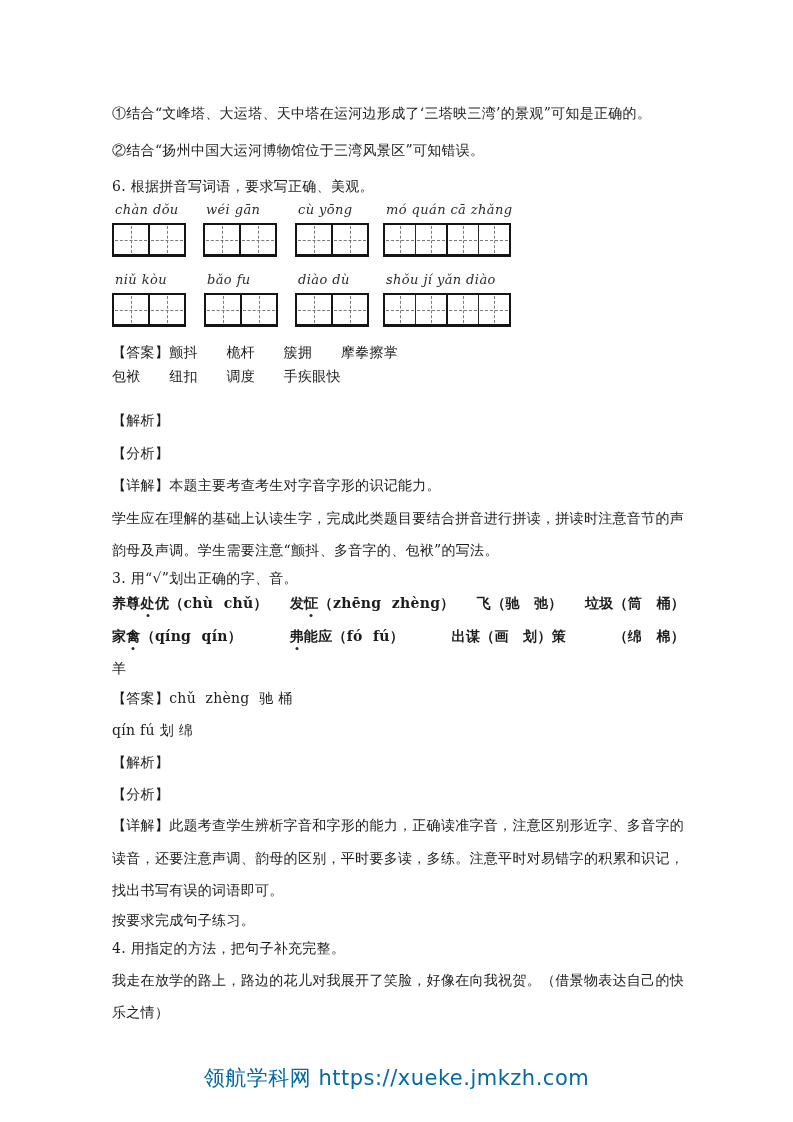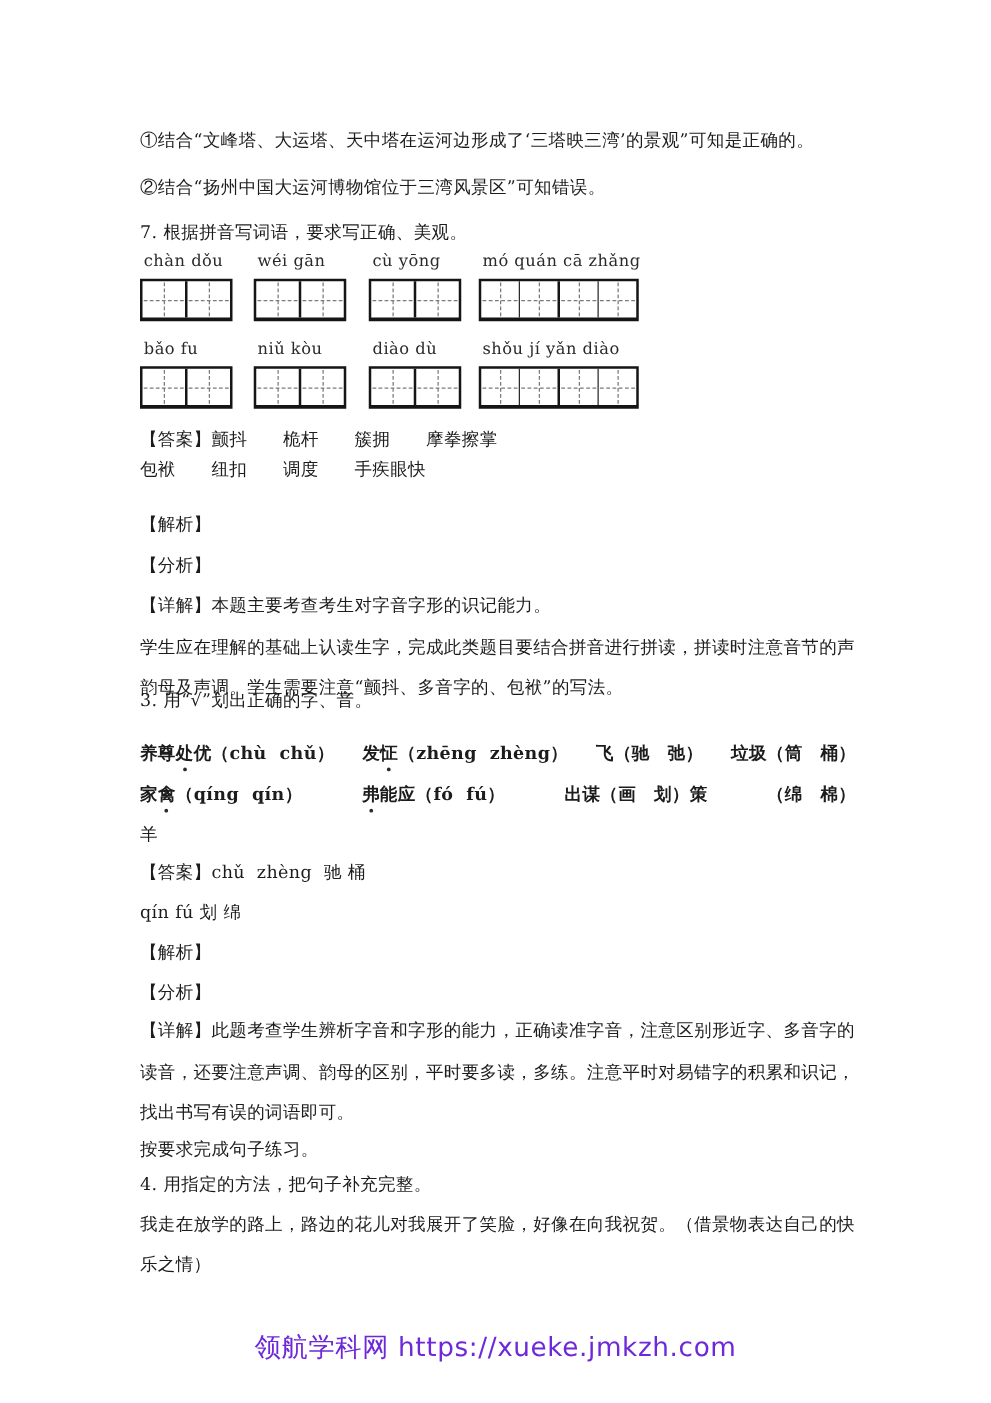--- a/index.html
+++ b/index.html
@@ -25,20 +25,21 @@
   .pg-1 { margin-right:17px; }
   .pg-2 { margin-right:18px;justify-content:flex-end; }
   .pg-3 { margin-right:14px; }
   .pg .pinyin {
     font-size:13px;
     line-height:15px;
     margin:0 0 6px 3px;
     white-space:pre;
     letter-spacing:0.4px;
     color:#2a2a2a;
+    font-style:italic;
   }
   .tzg { display:flex; border:2px solid #151515; border-bottom-width:3px; background:#fff; width:max-content; }
   .cell { width:34px; height:29px; position:relative; }
   .cell + .cell { border-left:2px solid #151515; }
   .tzg4 .cell { width:30px; }
   .tzg4 .cell + .cell { border-left:1px solid #2a2a2a; }
   .tzg4 .cell.mid { border-left:2px solid #151515; }
   .cell::before {
     content:""; position:absolute; left:1px; right:1px; top:50%;
     border-top:1px dashed #7a7a7a;
@@ -61,32 +62,32 @@
     width:3px; height:3px; border-radius:50%;
     background:#2a2a2a;
     left:50%; transform:translateX(-50%);
     bottom:-4px;
   }
   .footer {
     position:absolute; top:1064px; left:0; width:100%;
     text-align:center;
     font-family:"DejaVu Sans","Liberation Sans",sans-serif;
     font-size:21px; letter-spacing:0.5px;
-    color:#6d28d9;
+    color:#0369a1;
   }
 </style>
 </head>
 <body>
 
 <div class="page">
 
   <p class="line abs" style="top:103px">①结合“文峰塔、大运塔、天中塔在运河边形成了‘三塔映三湾’的景观”可知是正确的。</p>
   <p class="line abs" style="top:140px">②结合“扬州中国大运河博物馆位于三湾风景区”可知错误。</p>
 
-  <p class="line abs" style="top:176px">7. 根据拼音写词语，要求写正确、美观。</p>
+  <p class="line abs" style="top:176px">6. 根据拼音写词语，要求写正确、美观。</p>
 
   <div class="pinyin-row abs" style="top:202px">
     <div class="pg pg-1">
       <div class="pinyin">chàn dǒu</div>
       <div class="tzg">
         <div class="cell"></div>
         <div class="cell"></div>
       </div>
     </div>
     <div class="pg pg-2">
@@ -108,29 +109,29 @@
       <div class="tzg tzg4">
         <div class="cell"></div>
         <div class="cell"></div>
         <div class="cell mid"></div>
         <div class="cell"></div>
       </div>
     </div>
   </div>
 
   <div class="pinyin-row abs" style="top:272px">
-    <div class="pg pg-1">
-      <div class="pinyin">bǎo fu</div>
+    <div class="pg pg-2">
+      <div class="pinyin">niǔ kòu</div>
       <div class="tzg">
         <div class="cell"></div>
         <div class="cell"></div>
       </div>
     </div>
-    <div class="pg pg-2">
-      <div class="pinyin">niǔ kòu</div>
+    <div class="pg pg-1">
+      <div class="pinyin">bǎo fu</div>
       <div class="tzg">
         <div class="cell"></div>
         <div class="cell"></div>
       </div>
     </div>
     <div class="pg pg-3">
       <div class="pinyin">diào dù</div>
       <div class="tzg">
         <div class="cell"></div>
         <div class="cell"></div>
@@ -148,21 +149,21 @@
   </div>
 
   <p class="line abs" style="top:342px"><span>【答案】</span><span>颤抖　　桅杆　　簇拥　　摩拳擦掌</span></p>
   <p class="line abs" style="top:366px">包袱　　纽扣　　调度　　手疾眼快</p>
   <p class="line abs" style="top:410px">【解析】</p>
   <p class="line abs" style="top:443px">【分析】</p>
   <p class="line abs" style="top:475px">【详解】本题主要考查考生对字音字形的识记能力。</p>
   <p class="line abs" style="top:508px">学生应在理解的基础上认读生字，完成此类题目要结合拼音进行拼读，拼读时注意音节的声</p>
   <p class="line abs" style="top:540px">韵母及声调。学生需要注意“颤抖、多音字的、包袱”的写法。</p>
 
-  <p class="line abs" style="top:551px">3. 用“√”划出正确的字、音。</p>
+  <p class="line abs" style="top:568px">3. 用“√”划出正确的字、音。</p>
 
   <div class="opt-row abs" style="top:593px">
     <span class="opt"><span>养尊</span><span class="emph">处</span><span>优（chù  chǔ）</span></span>
     <span class="opt"><span>发</span><span class="emph">怔</span><span>（zhēng  zhèng）</span></span>
     <span class="opt">飞（驰　弛）</span>
     <span class="opt">垃圾（筒　桶）</span>
   </div>
 
   <div class="opt-row abs" style="top:626px">
     <span class="opt"><span>家</span><span class="emph">禽</span><span>（qíng  qín）</span></span>

